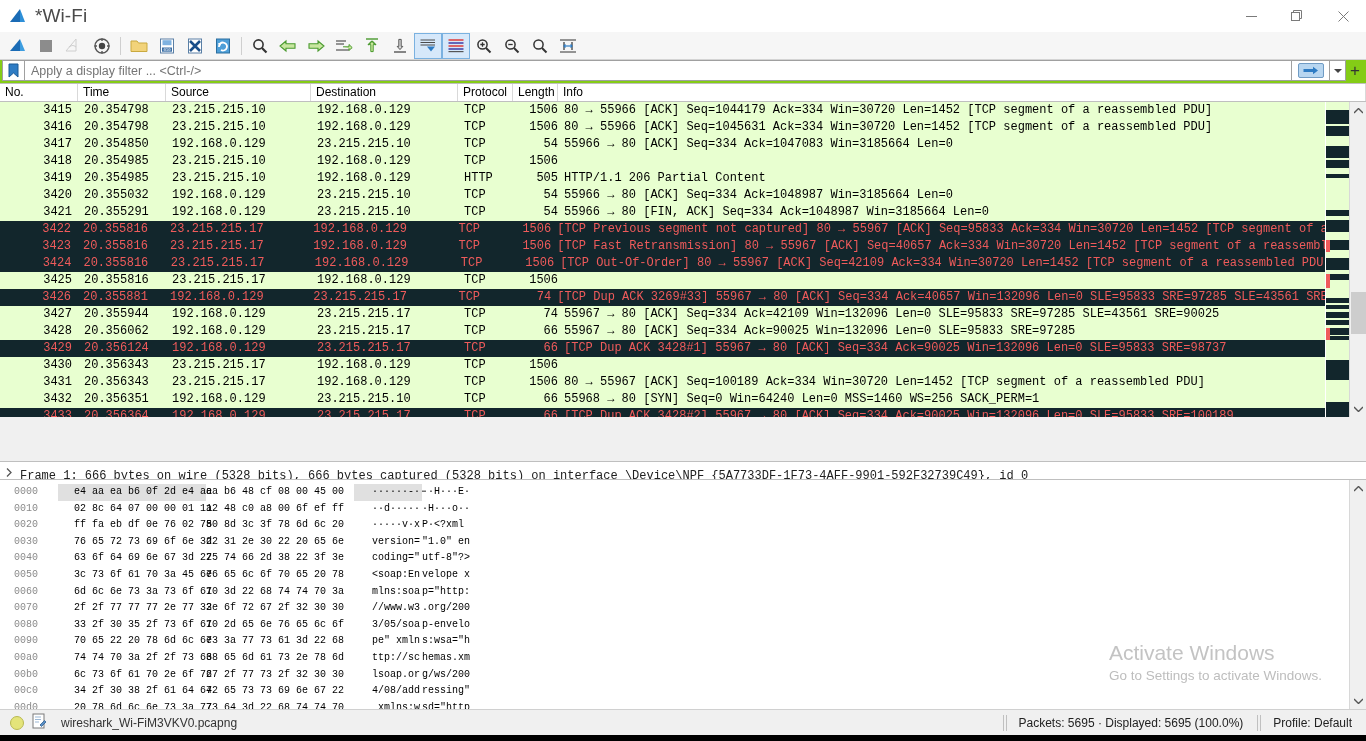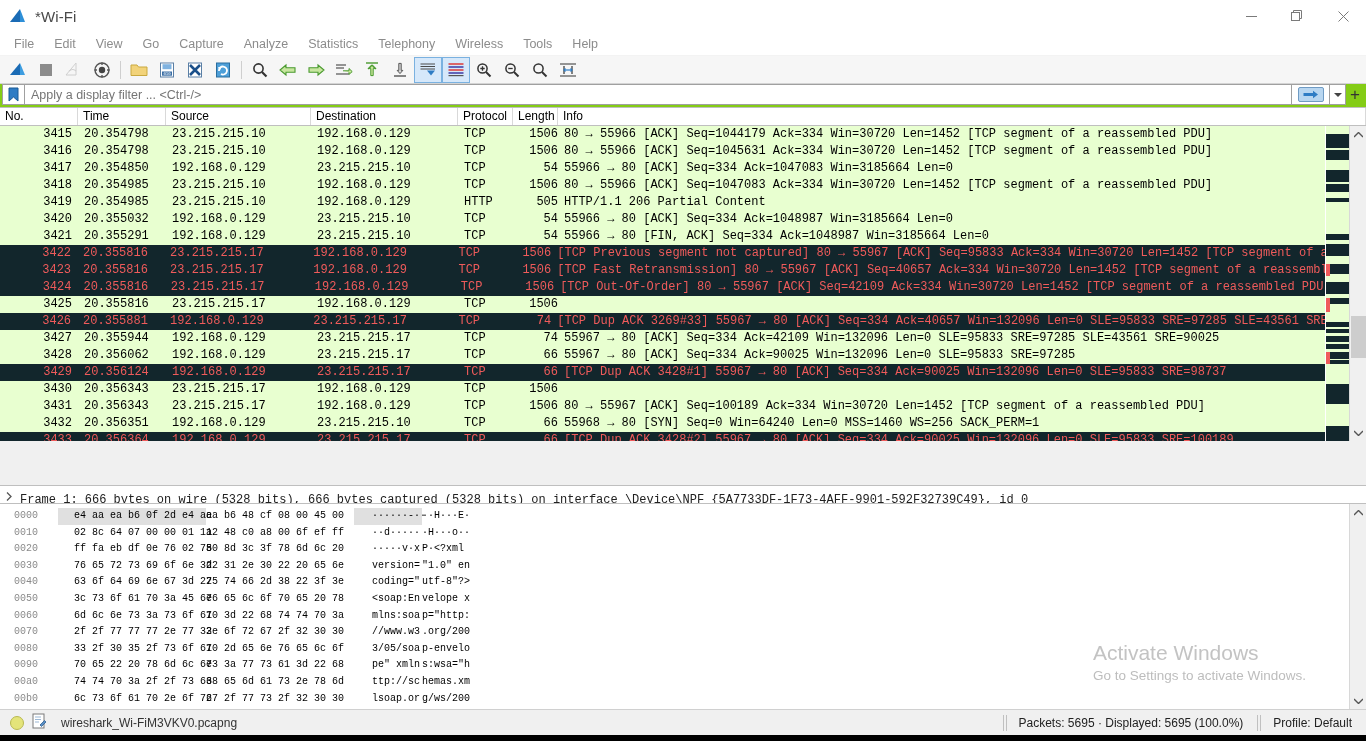--- a/index.html
+++ b/index.html
@@ -27,21 +27,21 @@
     align-items: center;
     flex: 0 0 32px;
     position: relative;
   }
   .app-logo {
     margin-left: 9px; margin-right: 8px;
     width: 18px; height: 16px;
     position: relative;
   }
   .title-text {
-    font-size: 15px;
+    font-size: 19px;
     color: #4a4a4a;
     letter-spacing: .1px;
   }
   .win-controls {
     position: absolute; right: 0; top: 0;
     height: 32px; display: flex;
   }
   .win-btn {
     width: 46px; height: 32px;
     display: flex; align-items: center; justify-content: center;
@@ -265,21 +265,21 @@
   .hex-row { height: 16.6px; line-height: 16.6px; display: flex; white-space: pre; }
   .hex-off { width: 58px; padding-left: 14px; color: #8a8a8a; }
   .hex-b1  { width: 148px; padding-left: 16px; color: #000; }
   .hex-b2  { width: 148px; color: #000; }
   .hex-as1 { width: 68px; padding-left: 18px; color: #000; }
   .hex-as2 { width: 68px; color: #000; }
   .hex-row .hl { background: #e0e0e0; }
 
   .watermark {
     position: absolute;
-    right: 60px; bottom: 24px;
+    right: 44px; bottom: 24px;
     text-align: left;
     color: #c0c0c0;
     pointer-events: none;
   }
   .wm1 { font-size: 21px; line-height: 27px; color: #c3c3c3; }
   .wm2 { font-size: 13.5px; line-height: 19px; color: #bdbdbd; }
 
   .hexscroll {
     width: 17px; flex: 0 0 17px;
     background: #f0f0f0;
@@ -332,33 +332,20 @@
         </svg>
       </div>
       <div class="win-btn close">
         <svg width="11" height="11" viewBox="0 0 11 11">
           <path d="M0.5 0.5 L10.5 10.5 M10.5 0.5 L0.5 10.5" stroke="#7a7a7a" stroke-width="1"></path>
         </svg>
       </div>
     </div>
   </div>
 
-  <div class="menubar">
-    <div class="menu-item">File</div>
-    <div class="menu-item">Edit</div>
-    <div class="menu-item">View</div>
-    <div class="menu-item">Go</div>
-    <div class="menu-item">Capture</div>
-    <div class="menu-item">Analyze</div>
-    <div class="menu-item">Statistics</div>
-    <div class="menu-item">Telephony</div>
-    <div class="menu-item">Wireless</div>
-    <div class="menu-item">Tools</div>
-    <div class="menu-item">Help</div>
-  </div>
 
   <div class="toolbar">
     <div class="tb">
       <svg width="18" height="15" viewBox="0 0 18 15">
         <path d="M1 13 L11 1 L11 13 Z" fill="#1a6bb5"></path>
           <path d="M11 1 L11 13 L16 13 Z" fill="#3d9de0"></path>
       </svg>
     </div>
     <div class="tb">
       <svg width="16" height="16" viewBox="0 0 16 16">
@@ -547,21 +534,20 @@
             <div class="c c-len">54</div>
             <div class="c c-info">55966 → 80 [ACK] Seq=334 Ack=1047083 Win=3185664 Len=0</div>
           </div>
           <div class="prow">
             <div class="c c-no">3418</div>
             <div class="c c-time">20.354985</div>
             <div class="c c-src">23.215.215.10</div>
             <div class="c c-dst">192.168.0.129</div>
             <div class="c c-prot">TCP</div>
             <div class="c c-len">1506</div>
-            <div class="c c-info">80 → 55966 [ACK] Seq=1047083 Ack=334 Win=30720 Len=1452 [TCP segment of a reassembled PDU]</div>
           </div>
           <div class="prow">
             <div class="c c-no">3419</div>
             <div class="c c-time">20.354985</div>
             <div class="c c-src">23.215.215.10</div>
             <div class="c c-dst">192.168.0.129</div>
             <div class="c c-prot">HTTP</div>
             <div class="c c-len">505</div>
             <div class="c c-info">HTTP/1.1 206 Partial Content</div>
           </div>

